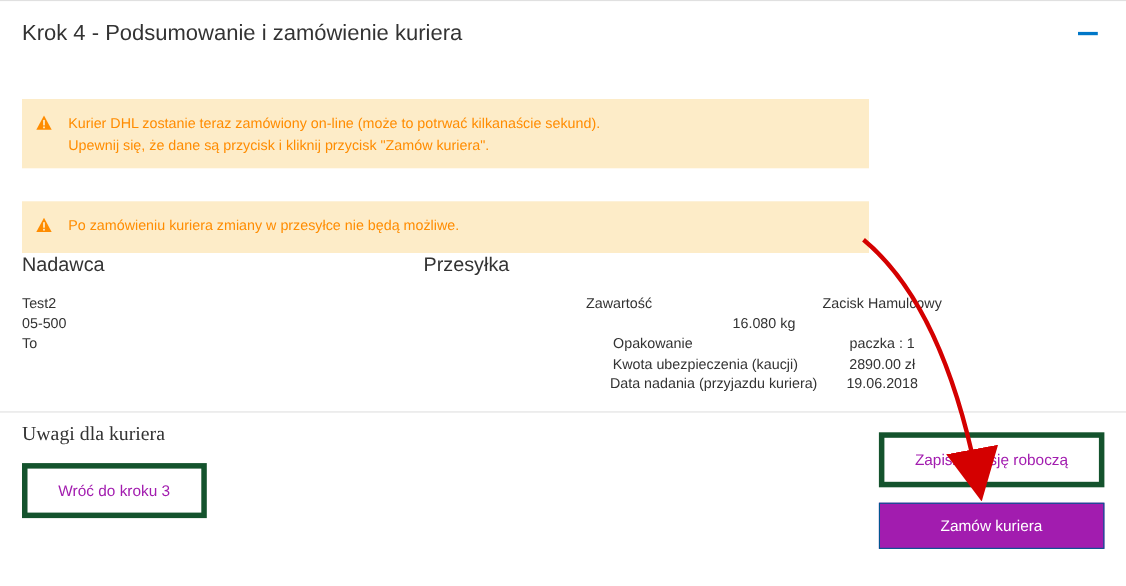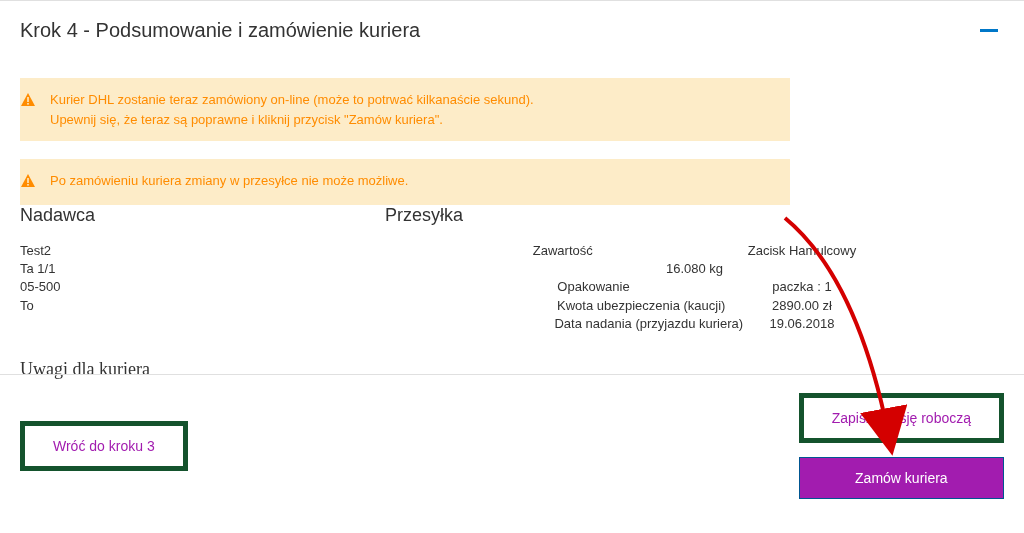--- a/index.html
+++ b/index.html
@@ -34,22 +34,22 @@
       width: 18px;
       height: 3px;
       background: #0077c8;
       margin-right: 6px;
     }
     .content {
       padding: 0 20px;
     }
     .alert {
       background: #fdecc8;
-      padding: 12px 0;
-      margin-top: 18px;
+      padding: 12px 12px;
+      margin-top: 30px;
       display: flex;
       align-items: flex-start;
       width: 770px;
     }
     .alert-icon {
       flex-shrink: 0;
       margin-right: 14px;
       margin-top: 2px;
     }
     .alert-text {
@@ -159,41 +159,40 @@
   <div class="alert">
     <span class="alert-icon">
       <svg width="16" height="16" viewBox="0 0 16 16">
         <path d="M8 1 L15 14 L1 14 Z" fill="#ff8c00"></path>
         <rect x="7.2" y="5" width="1.6" height="5" fill="#fdecc8"></rect>
         <rect x="7.2" y="11" width="1.6" height="1.6" fill="#fdecc8"></rect>
       </svg>
     </span>
     <div class="alert-text">
       <span class="alert-text-line">Kurier DHL zostanie teraz zamówiony on-line (może to potrwać kilkanaście sekund).</span>
-      <span class="alert-text-line">Upewnij się, że teraz są poprawne i kliknij przycisk "Zamów kuriera".</span>
+      <span class="alert-text-line">Upewnij się, że dane są przycisk i kliknij przycisk "Zamów kuriera".</span>
     </div>
   </div>
 
   <div class="alert">
     <span class="alert-icon">
       <svg width="16" height="16" viewBox="0 0 16 16">
         <path d="M8 1 L15 14 L1 14 Z" fill="#ff8c00"></path>
         <rect x="7.2" y="5" width="1.6" height="5" fill="#fdecc8"></rect>
         <rect x="7.2" y="11" width="1.6" height="1.6" fill="#fdecc8"></rect>
       </svg>
     </span>
-    <div class="alert-text">Po zamówieniu kuriera zmiany w przesyłce nie może możliwe.</div>
+    <div class="alert-text">Po zamówieniu kuriera zmiany w przesyłce nie będą możliwe.</div>
   </div>
 
   <div class="info-section">
     <div class="sender-col">
       <h2 class="section-heading">Nadawca</h2>
       <div class="sender-lines">
         <div>Test2</div>
-        <div>Ta 1/1</div>
         <div>05-500</div>
         <div>To</div>
       </div>
     </div>
     <div class="shipment-col">
       <h2 class="section-heading">Przesyłka</h2>
       <div class="shipment-table">
         <div class="shipment-row">
           <div class="shipment-label">Zawartość</div>
           <div class="shipment-value">Zacisk Hamulcowy</div>

